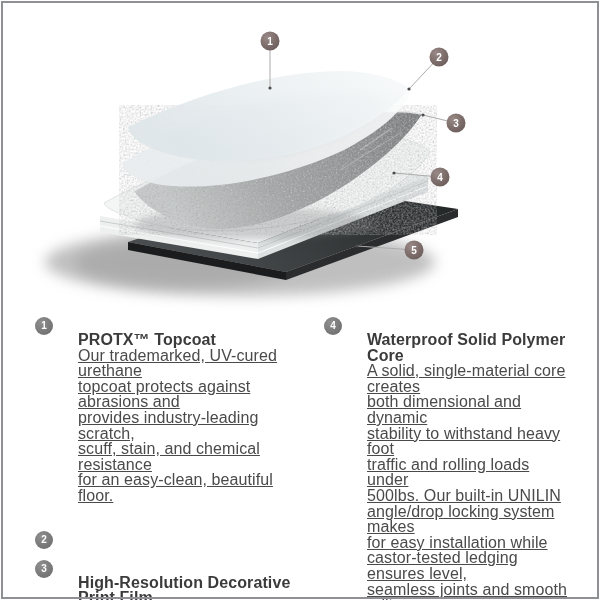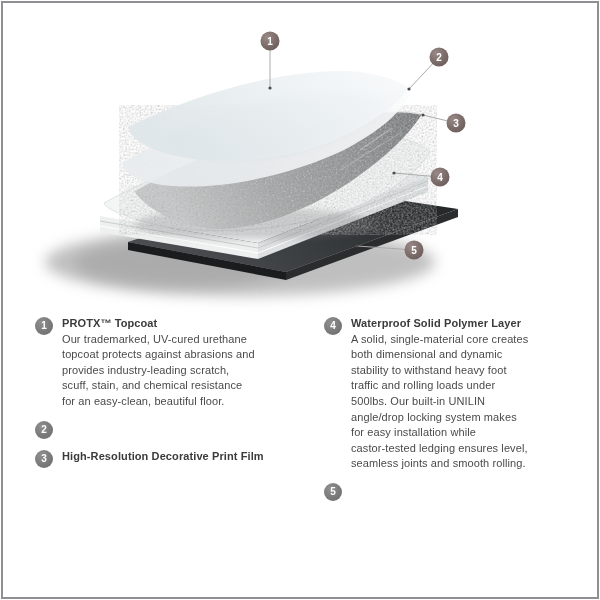--- a/index.html
+++ b/index.html
@@ -41,27 +41,27 @@
   }
   .num{
     flex:0 0 18px;width:18px;height:18px;
     margin-top:1px;margin-right:9px;
     border-radius:50%;
     background:radial-gradient(circle at 35% 30%, #908f8f, #777676 65%, #6d6c6c);
     color:#fff;font-size:10px;font-weight:bold;
     line-height:18px;text-align:center;
   }
   .txt{
-    margin:0;
-    font-size:11px;line-height:15.6px;
+    margin:16px;
+    font-size:16px;line-height:15.6px;
     color:#4a4a4a;letter-spacing:.1px;
   }
   .t{display:block;color:#3b3b3b;white-space:pre-line;}
   .item.inline .t{display:inline;}
-  .b{white-space:pre-line;}
+  .b{white-space:pre-line;text-decoration:underline;}
 </style>
 </head>
 <body>
 
 <div class="frame"></div>
 
 <div class="diagram">
   <svg width="600" height="310" viewBox="0 0 600 310">
     <defs>
       <linearGradient id="gTop" x1="0" y1="0.4" x2="1" y2="0">
@@ -195,21 +195,21 @@
     <span class="num">2</span>
   </div>
     <div class="item">
     <span class="num">3</span>
     <p class="txt"><b class="t">High-Resolution Decorative Print Film</b></p>
   </div>
   </div>
 <div class="col col-right" id="col-right">
     <div class="item">
     <span class="num">4</span>
-    <p class="txt"><b class="t">Waterproof Solid Polymer Layer</b><span class="b">A solid, single-material core creates
+    <p class="txt"><b class="t">Waterproof Solid Polymer Core</b><span class="b">A solid, single-material core creates
 both dimensional and dynamic
 stability to withstand heavy foot
 traffic and rolling loads under
 500lbs. Our built-in UNILIN
 angle/drop locking system makes
 for easy installation while
 castor-tested ledging ensures level,
 seamless joints and smooth rolling.</span></p>
   </div>
     <div class="item">

